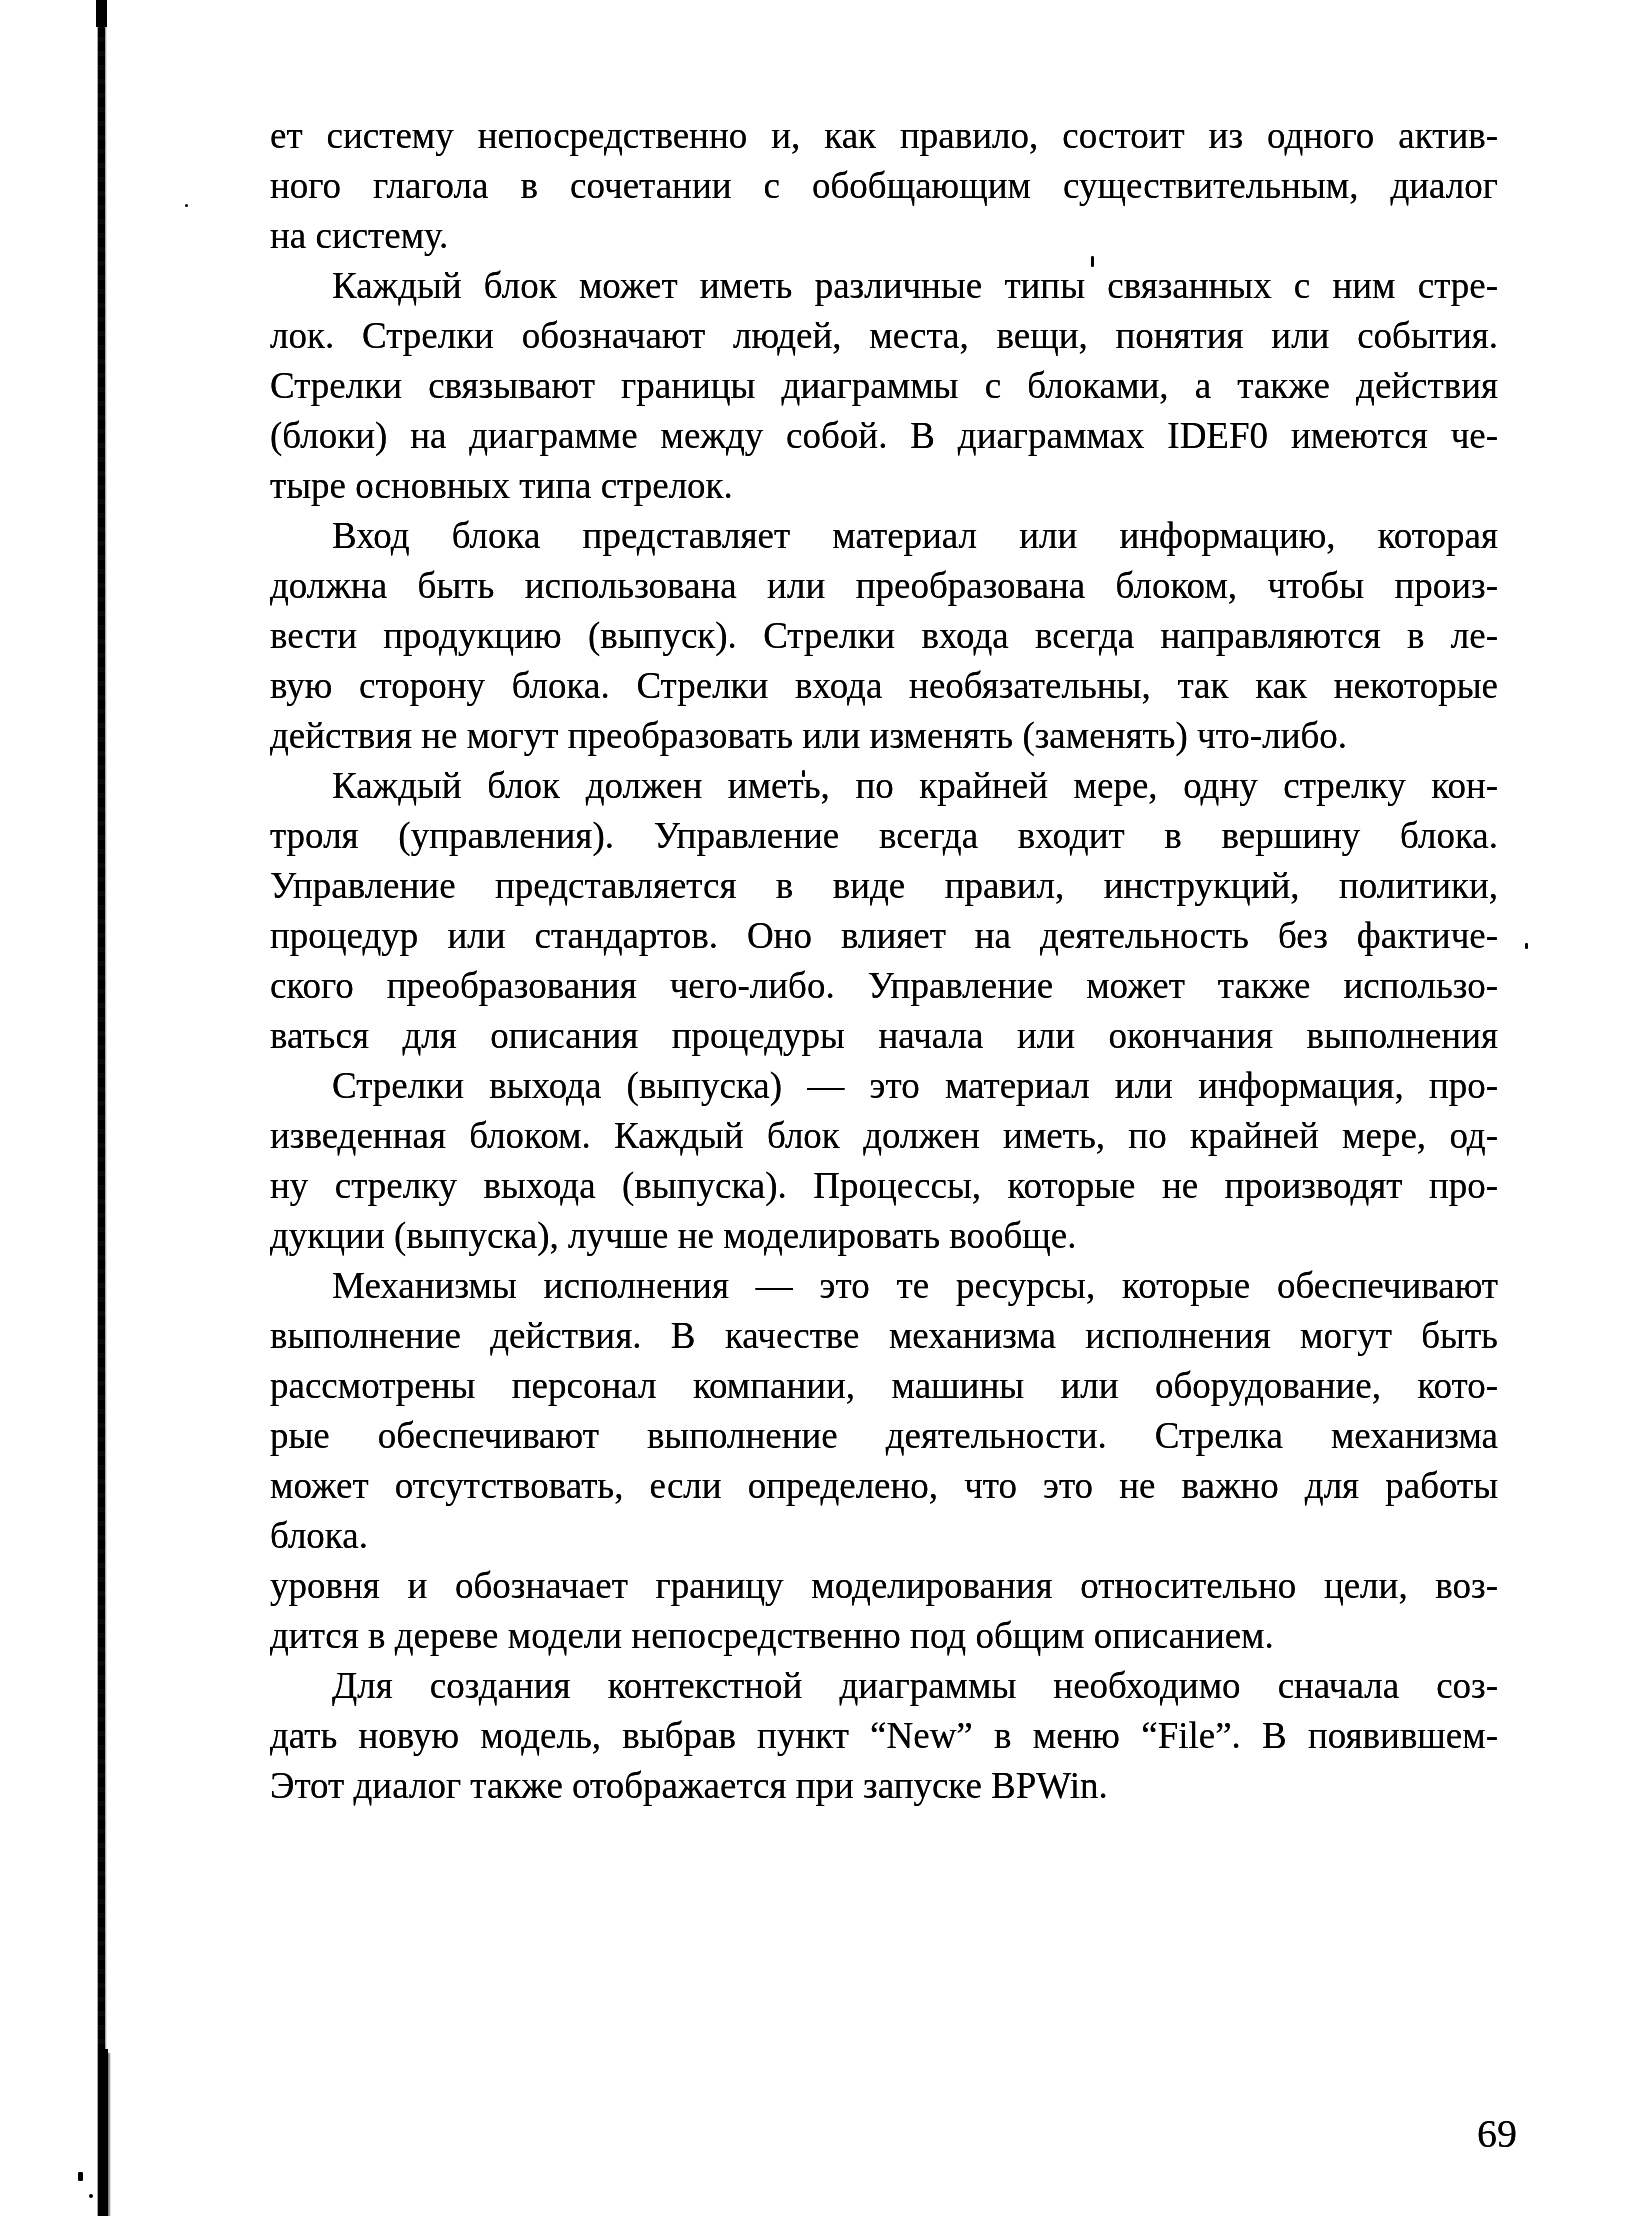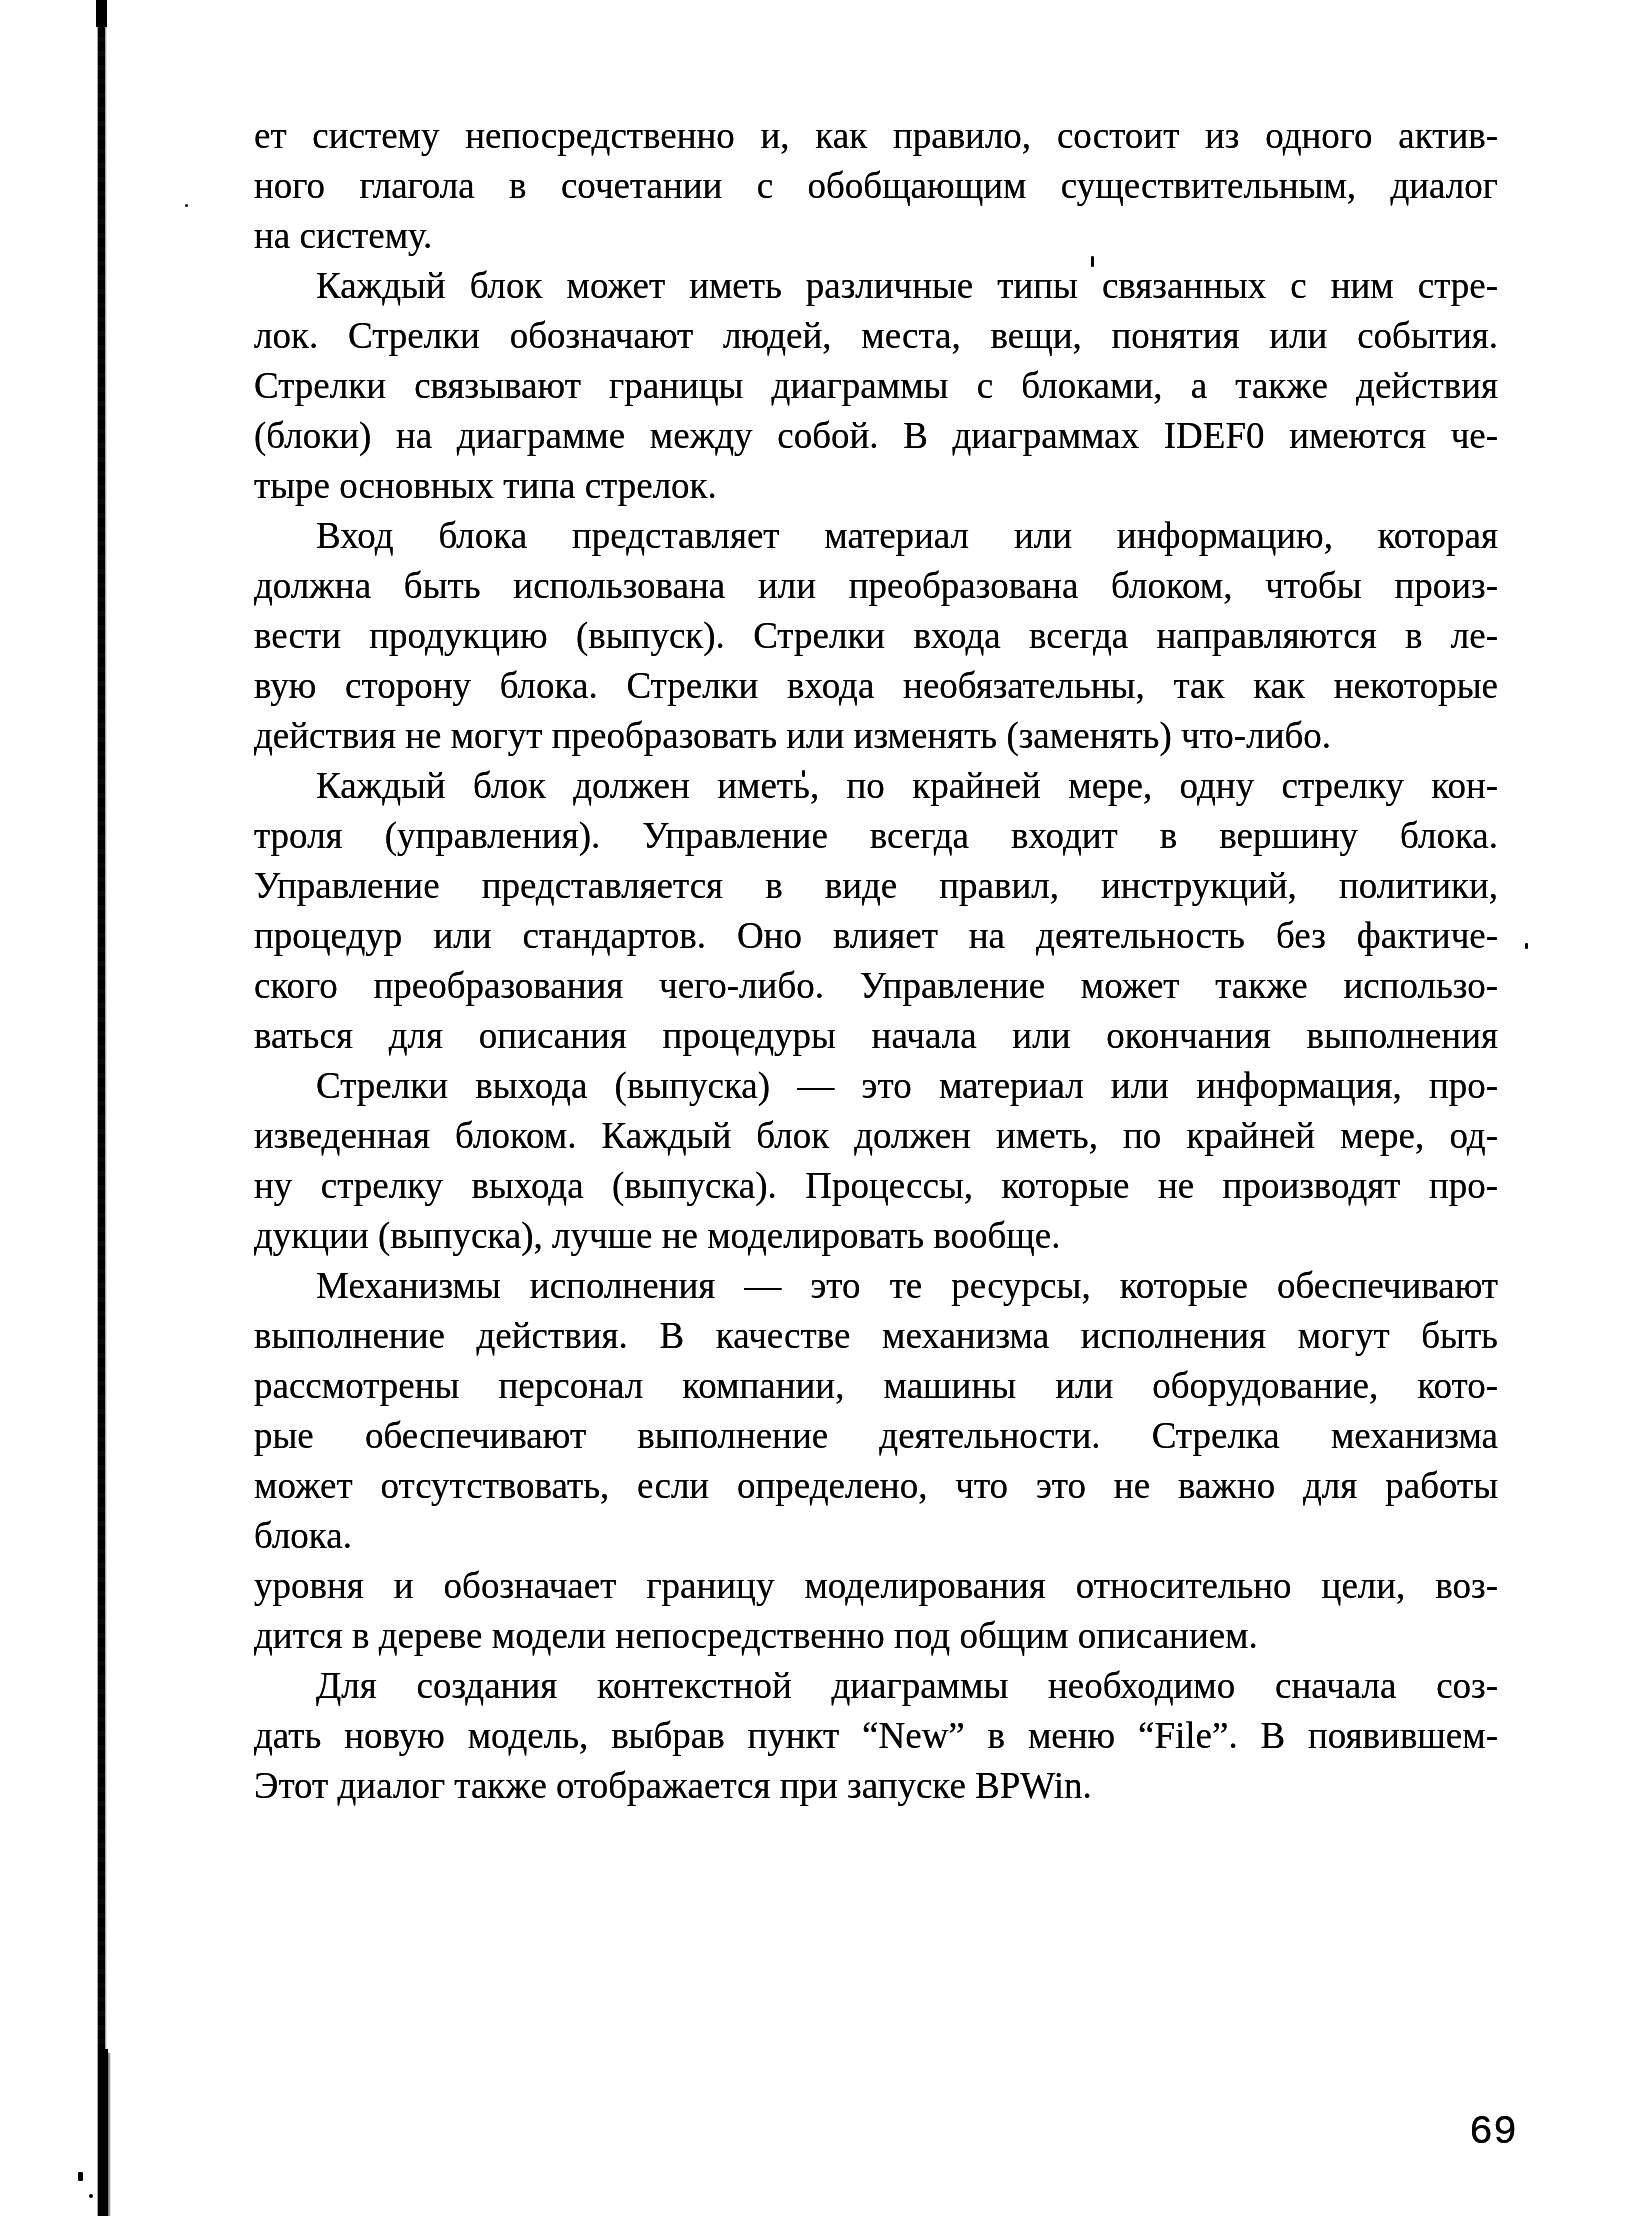--- a/index.html
+++ b/index.html
@@ -53,34 +53,34 @@
     width: 1244px;
     font-size: 37px;
     line-height: 50px;
     text-shadow: 0 0 0.6px rgba(0,0,0,0.85);
   }
   .line {
     white-space: nowrap;
     text-align: justify;
     text-align-last: justify;
     overflow: hidden;
+    margin-left: 16px;
   }
   .line.para-end {
     text-align-last: left;
   }
   .line.indent {
     text-indent: 62px;
   }
   .page-number {
     position: absolute;
     top: 2110px;
     right: 129px;
     font-size: 40px;
     text-shadow: 0 0 0.6px rgba(0,0,0,0.85);
-    font-family: Liberation Mono, monospace;
   }
   
   .speck {
     position: absolute;
     background: #000;
   }
   .speck.s1 { left: 1091px; top: 256px;  width: 3.2px;  height: 11px; border-radius: 1.3px; }
   .speck.s2 { left: 185px;  top: 204px;  width: 3.2px;  height: 3.2px;  border-radius: 50%; }
   .speck.s3 { left: 802px; top: 770px; width: 2.6px;  height: 7px; border-radius: 1.3px; }
   .speck.s4 { left: 78px;  top: 2172px; width: 4.5px;  height: 9px; border-radius: 1.3px; }

